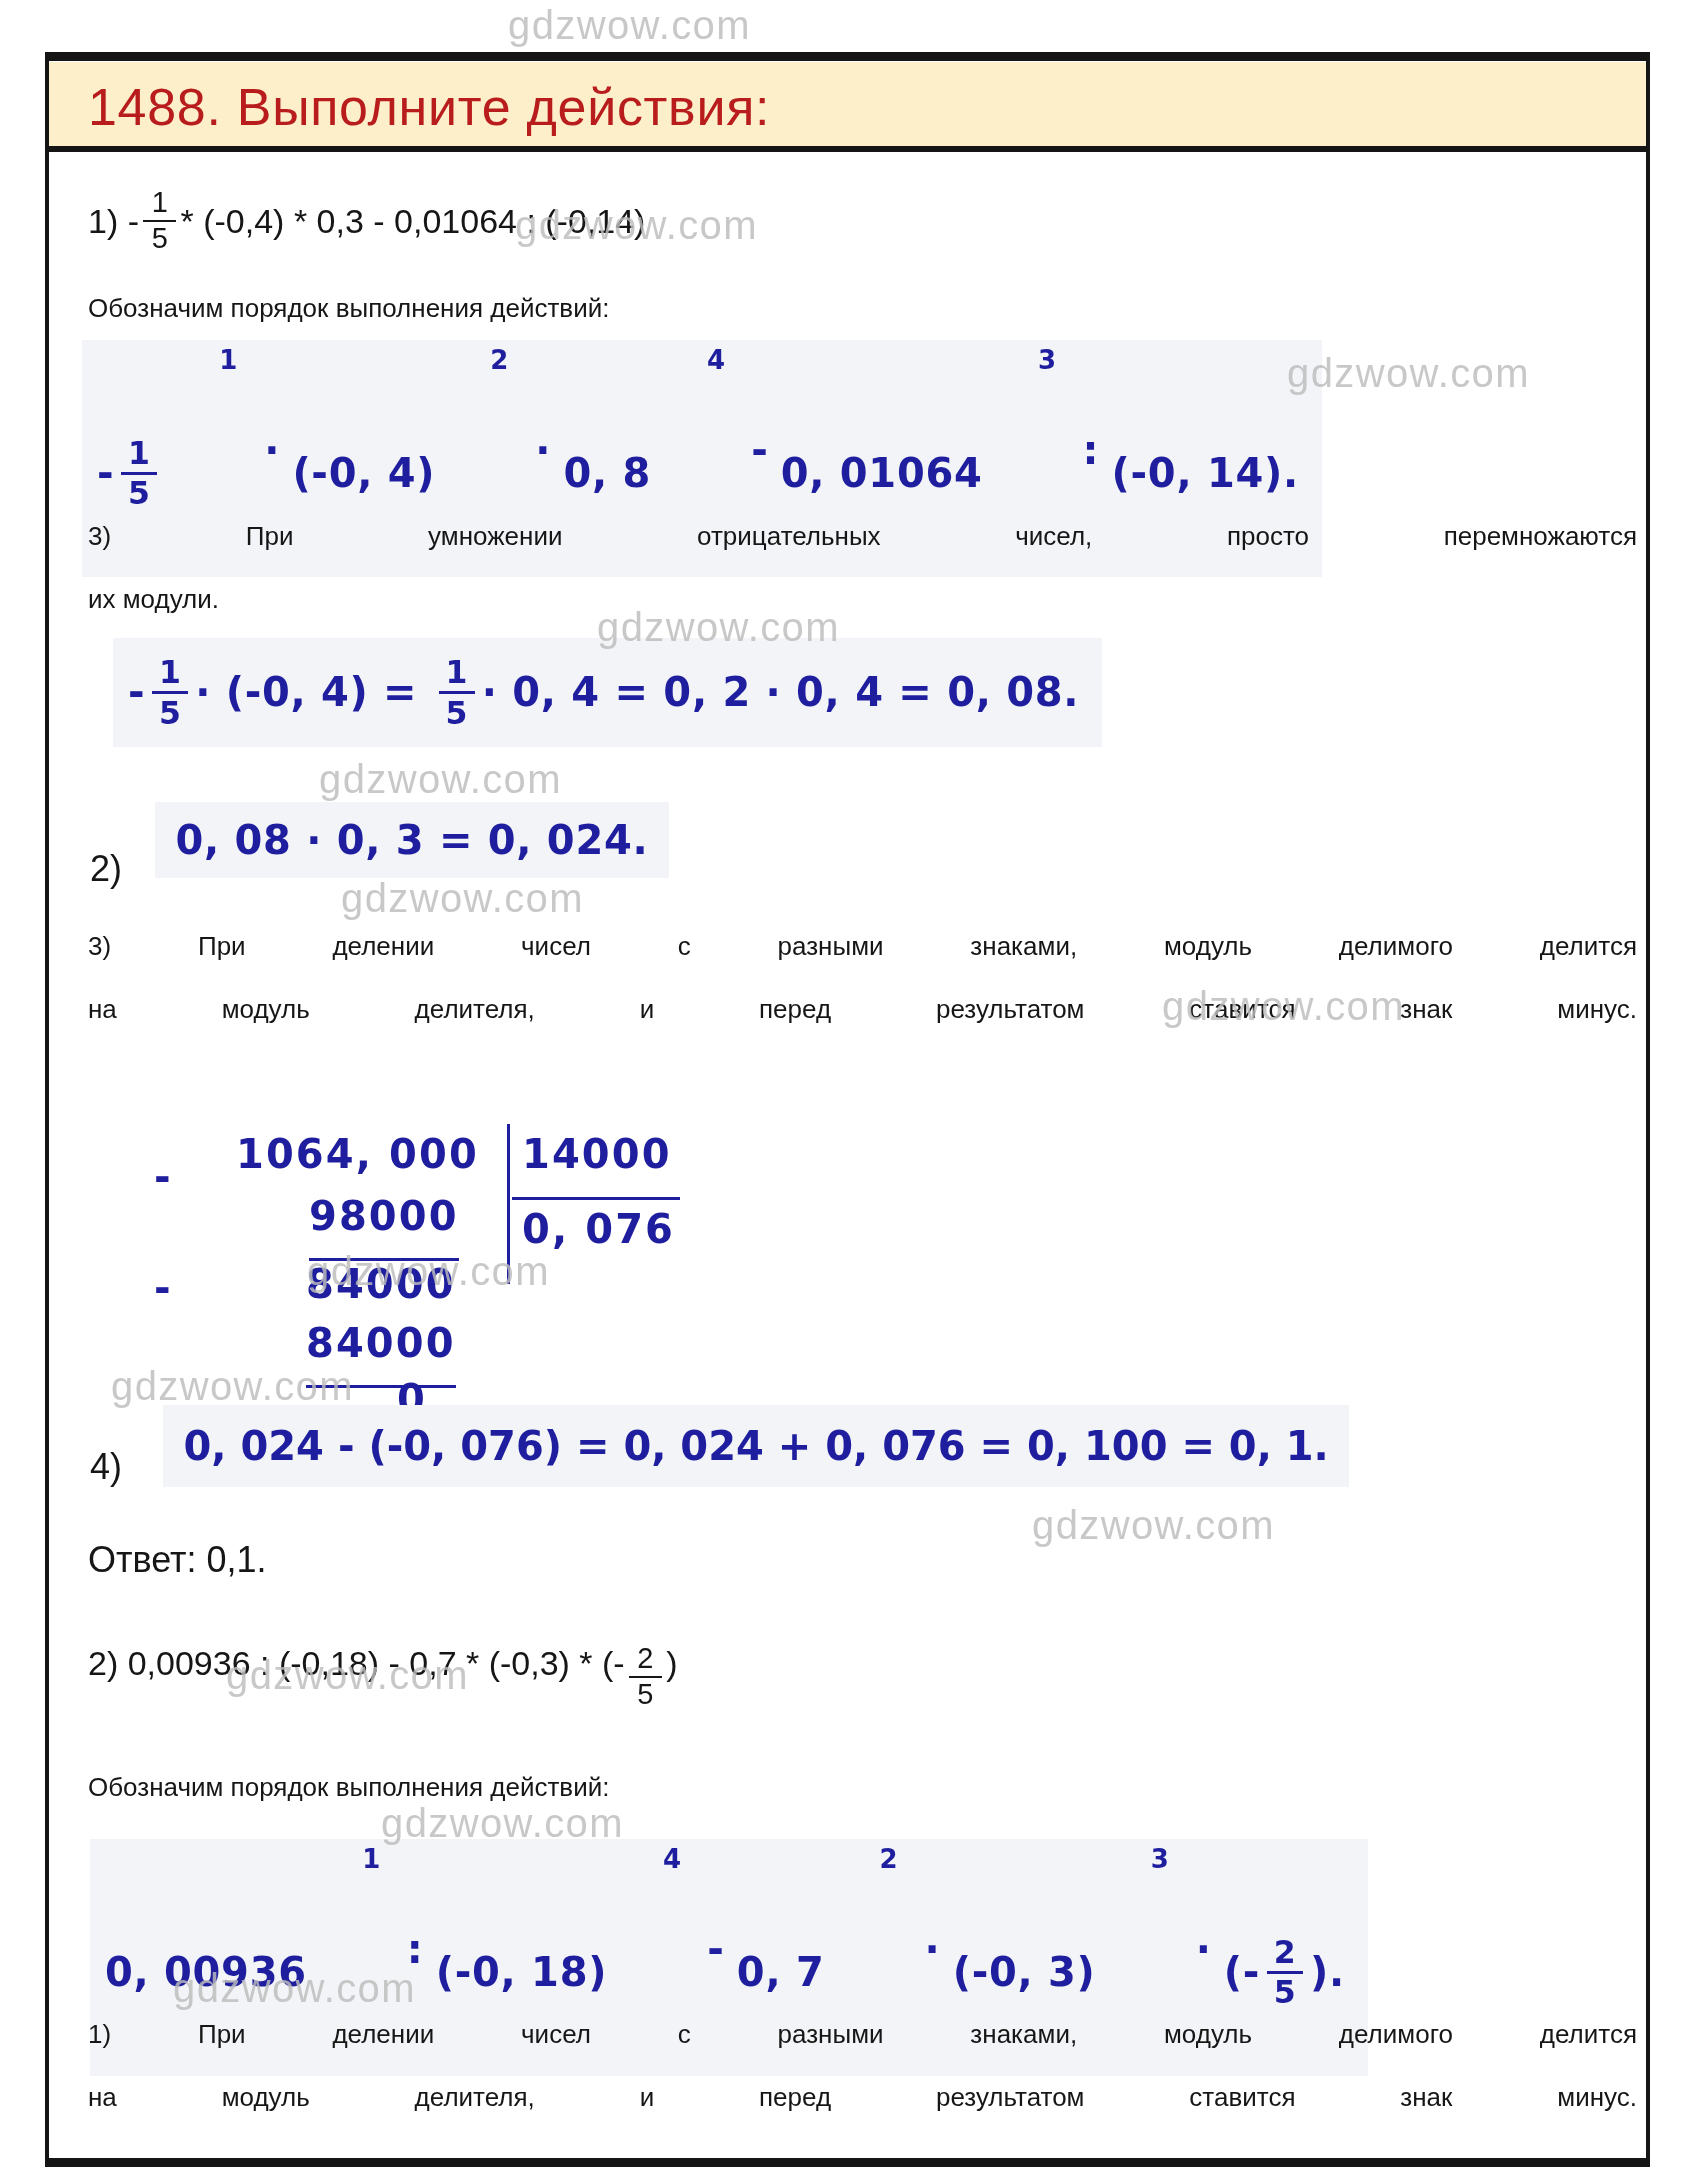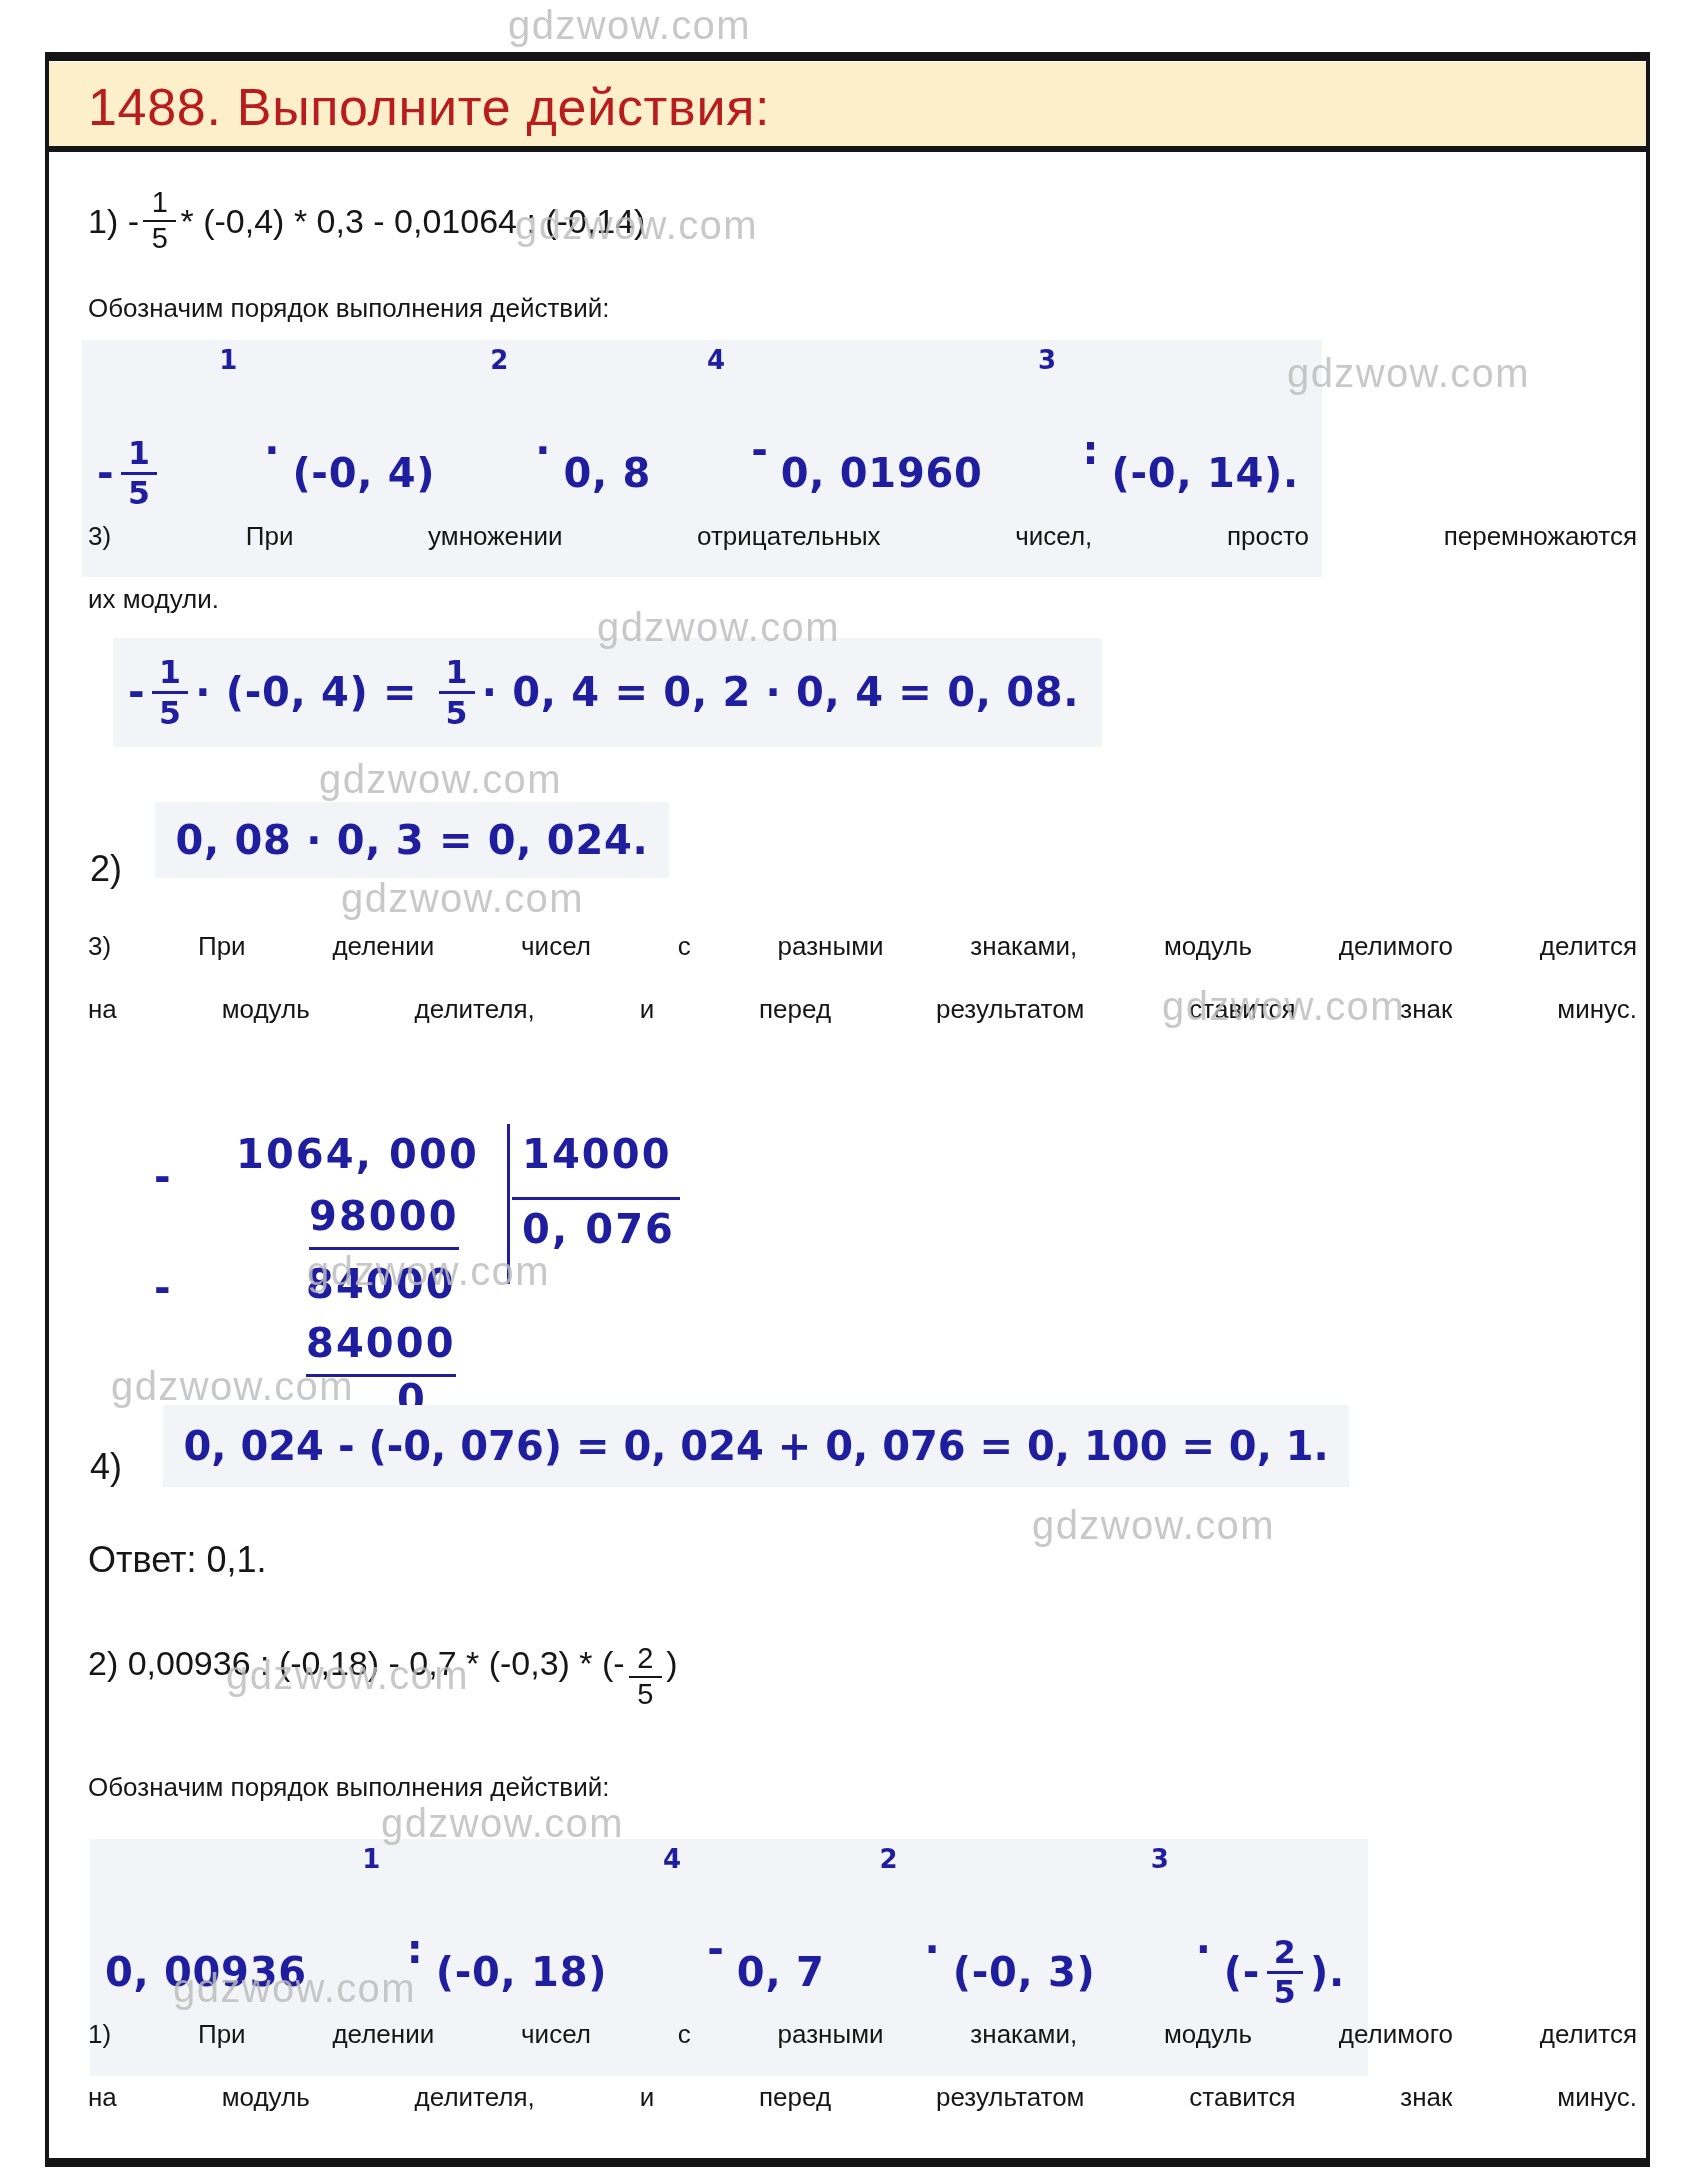--- a/index.html
+++ b/index.html
@@ -23,21 +23,21 @@
   .frac-k .fb{min-width:1.15em;border-top:2.7px solid #161616;margin:2.1px 0;}
   .frac-k span{text-align:center;}
   
   .blue{font-family:"DejaVu Sans",sans-serif;font-weight:700;color:#1e1e9e;}
   .beq{display:inline-flex;align-items:center;background:#f2f4f8;font-size:40px;letter-spacing:0.7px;white-space:pre;}
   .frac-b{font-size:31.5px;margin:0 6.8px;color:#1e1e9e;}
   .frac-b .fb{min-width:1.15em;border-top:3.4px solid #1e1e9e;margin:2.7px 0;}
   .op{position:relative;display:inline-block;margin:0 12.3px;}
   .op .sup{position:absolute;top:-36px;left:50%;transform:translateX(-50%);font-size:26px;letter-spacing:0;}
   .dnum{font-size:40px;letter-spacing:2.1px;}
-  .dline{border-bottom:3.4px solid #1e1e9e;padding-bottom:8px;}
+  .dline{border-bottom:3.4px solid #1e1e9e;padding-bottom:19px;}
   
   .wm{position:absolute;font-family:"Liberation Sans",sans-serif;font-size:40px;letter-spacing:1.4px;
       color:#bdbdbd;opacity:.82;z-index:6;white-space:nowrap;}
 </style>
 </head>
 <body>
 
 <div id="page">
 
   <span class="wm" style="left:508px;top:2.7px;">gdzwow.com</span>
@@ -85,21 +85,21 @@
     <span>(-0, 4)</span>
     <span class="op">
       <span>·</span>
       <span class="sup">2</span>
     </span>
     <span>0, 8</span>
     <span class="op">
       <span>-</span>
       <span class="sup">4</span>
     </span>
-    <span>0, 01960</span>
+    <span>0, 01064</span>
     <span class="op">
       <span>:</span>
       <span class="sup">3</span>
     </span>
     <span>(-0, 14).</span>
   </div>
 
   <div class="abs bt para" style="left:88px;top:505px;">
     <div class="jline">3) При умножении отрицательных чисел, просто перемножаются</div>
     <div>их модули.</div>

